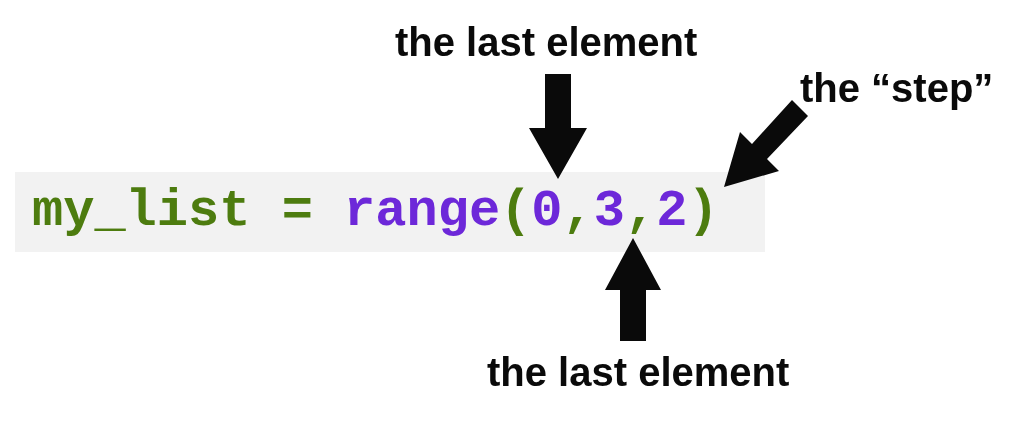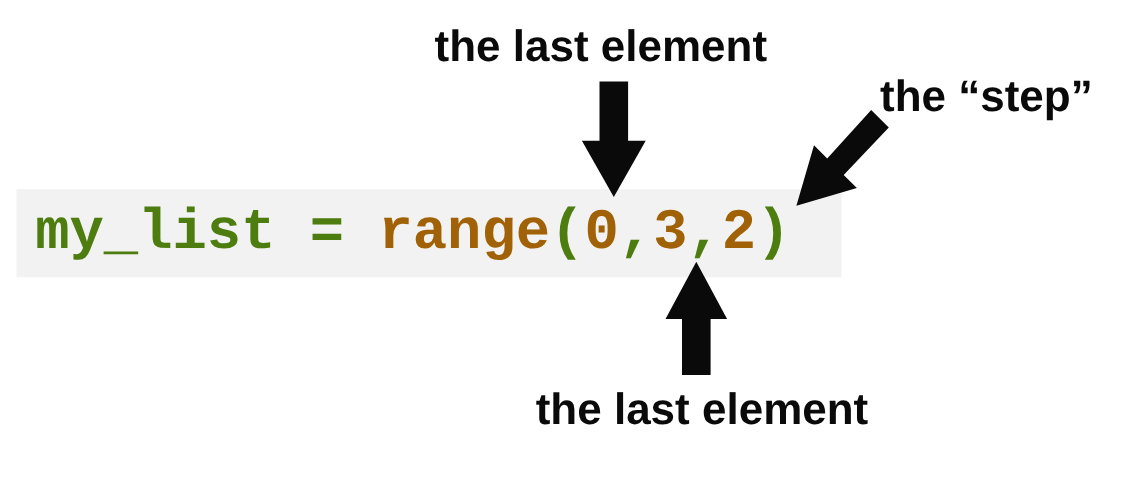--- a/index.html
+++ b/index.html
@@ -39,21 +39,21 @@
   }
   .code-line {
     font-family: "Liberation Mono", "DejaVu Sans Mono", monospace;
     font-weight: 700;
     font-size: 52px;
     line-height: 1;
     padding-left: 17px;
     white-space: pre;
   }
   .c-black { color: #4d7c0f; }
-  .c-green { color: #a16207; }
+  .c-green { color: #6d28d9; }
   .arrow-layer {
     position: absolute;
     left: 0;
     top: 0;
     width: 1024px;
     height: 435px;
     pointer-events: none;
   }
 </style>
 </head>

